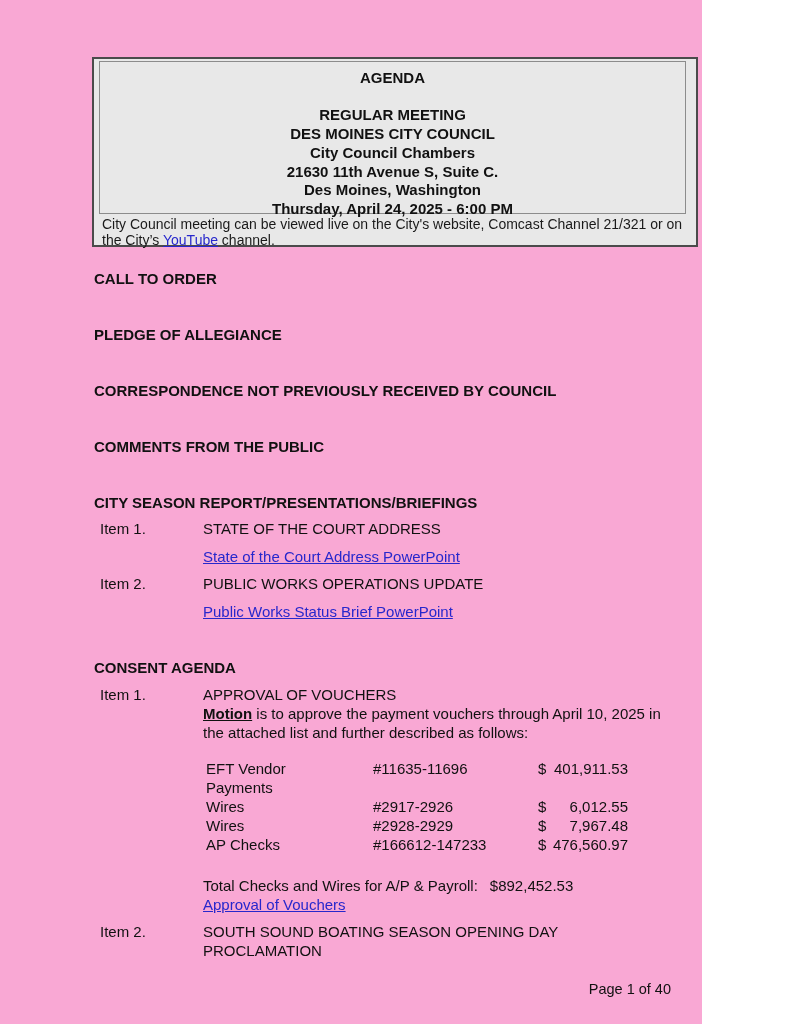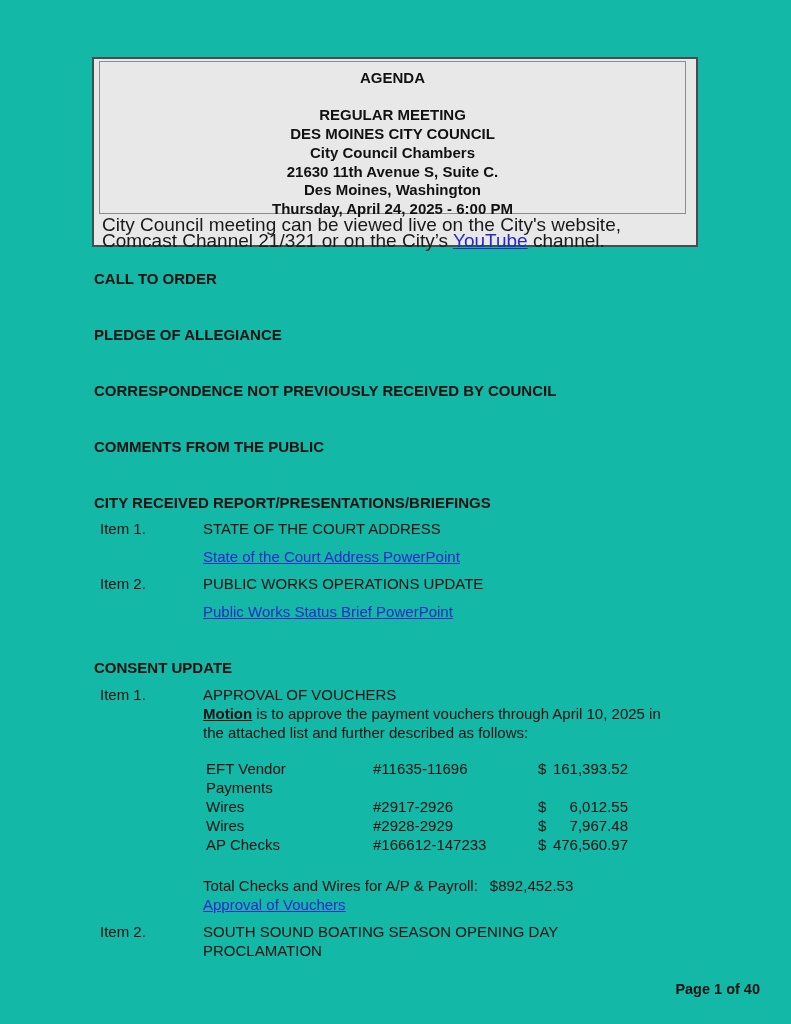--- a/index.html
+++ b/index.html
@@ -1,21 +1,21 @@
 <!DOCTYPE html>
 <html><head>
 <meta charset="utf-8">
 <style>
   * { margin: 0; padding: 0; box-sizing: border-box; }
   html, body { background: #ffffff; }
   .page {
     position: relative;
-    width: 791px;
+    width: 702px;
     height: 1024px;
-    background: #14b8a6;
+    background: #f9a8d4;
     font-family: "Liberation Sans", sans-serif;
     color: #111111;
     font-size: 15px;
     overflow: hidden;
   }
 
   
   .header-box {
     position: absolute;
     left: 92px;
@@ -31,21 +31,21 @@
     border: 1px solid #8c8c8c;
     text-align: center;
     padding-top: 7px;
     font-weight: bold;
     font-size: 15px;
     line-height: 18.7px;
   }
   .header-blank { height: 18.7px; }
   .header-note {
     padding: 3px 8px 0 8px;
-    font-size: 19px;
+    font-size: 14px;
     line-height: 15.5px;
     font-weight: normal;
     color: #1a1a1a;
   }
 
   a.doclink, .link {
     color: #2727cc;
     text-decoration: underline;
     cursor: pointer;
   }
@@ -86,21 +86,20 @@
   }
 
   .total-line { margin-top: 22px; }
   .total-amount { margin-left: 12px; }
 
   .footer {
     position: absolute;
     top: 981px;
     right: 31px;
     font-size: 14.5px;
-    font-weight: bold;
   }
 </style>
 </head>
 <body>
 
 <div class="page">
 
   <div class="header-box">
     <div class="header-inner">
       <div>AGENDA</div>
@@ -114,52 +113,52 @@
     </div>
     <div class="header-note"><span>City Council meeting can be viewed live on the City's website, Comcast Channel 21/321 or on the City’s </span><a class="doclink">YouTube</a><span> channel.</span></div>
   </div>
 
   <div class="content">
 
     <div class="sec-heading">CALL TO ORDER</div>
     <div class="sec-heading">PLEDGE OF ALLEGIANCE</div>
     <div class="sec-heading">CORRESPONDENCE NOT PREVIOUSLY RECEIVED BY COUNCIL</div>
     <div class="sec-heading">COMMENTS FROM THE PUBLIC</div>
-    <div class="sec-heading">CITY RECEIVED REPORT/PRESENTATIONS/BRIEFINGS</div>
+    <div class="sec-heading">CITY SEASON REPORT/PRESENTATIONS/BRIEFINGS</div>
 
     <div class="item-row">
       <div class="item-label">Item 1.</div>
       <div class="item-body">
         <div>STATE OF THE COURT ADDRESS</div>
         <div class="item-link"><a class="doclink">State of the Court Address PowerPoint</a></div>
       </div>
     </div>
     <div class="item-row" style="margin-top:8px">
       <div class="item-label">Item 2.</div>
       <div class="item-body">
         <div>PUBLIC WORKS OPERATIONS UPDATE</div>
         <div class="item-link"><a class="doclink">Public Works Status Brief PowerPoint</a></div>
       </div>
     </div>
 
-    <div class="sec-heading">CONSENT UPDATE</div>
+    <div class="sec-heading">CONSENT AGENDA</div>
 
     <div class="item-row" style="margin-top:8px">
       <div class="item-label">Item 1.</div>
       <div class="item-body">
         <div>APPROVAL OF VOUCHERS</div>
         <div><span style="font-weight:bold;text-decoration:underline">Motion</span><span> is to approve the payment vouchers through April 10, 2025 in the attached list and further described as follows:</span></div>
 
         <div class="voucher-table">
           <div class="voucher-row">
             <div class="v-name">EFT Vendor Payments</div>
             <div class="v-range">#11635-11696</div>
             <div class="v-amount">
                 <span>$</span>
-                <span>161,393.52</span>
+                <span>401,911.53</span>
               </div>
           </div>
           <div class="voucher-row">
             <div class="v-name">Wires</div>
             <div class="v-range">#2917-2926</div>
             <div class="v-amount">
                 <span>$</span>
                 <span>6,012.55</span>
               </div>
           </div>

